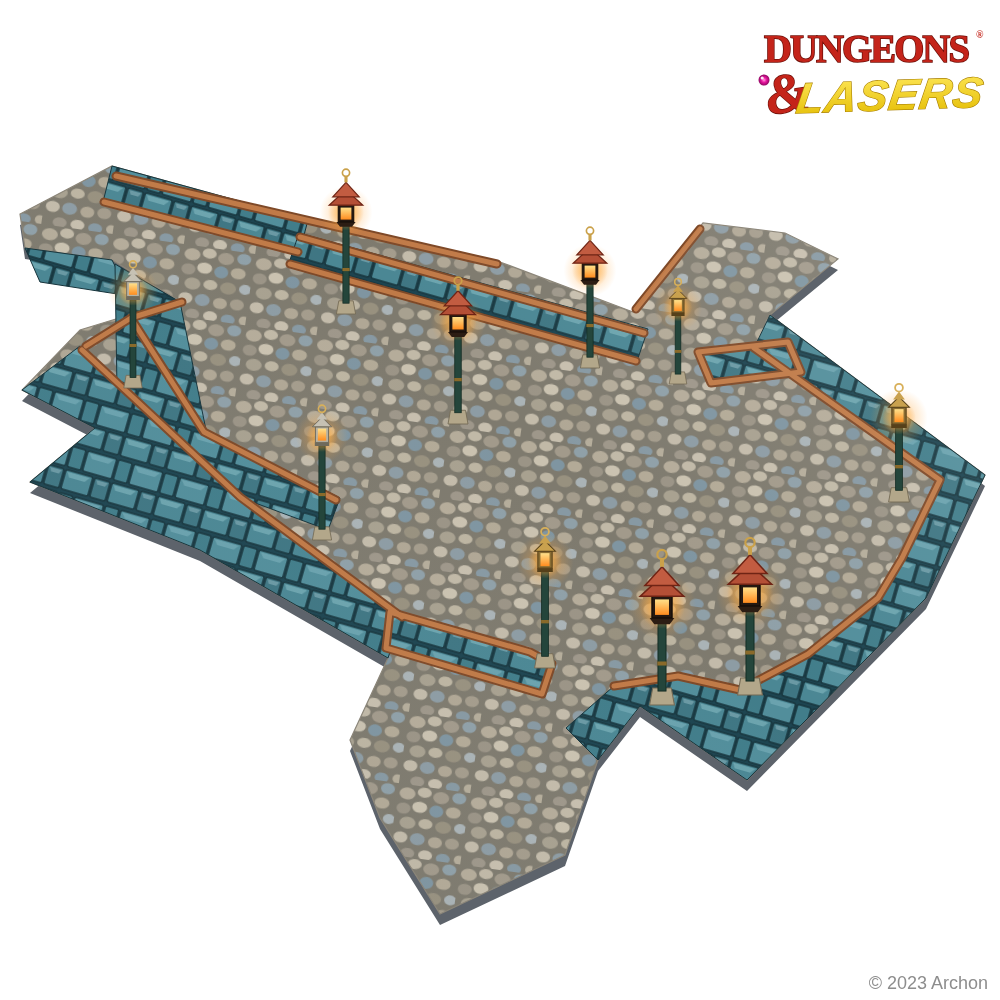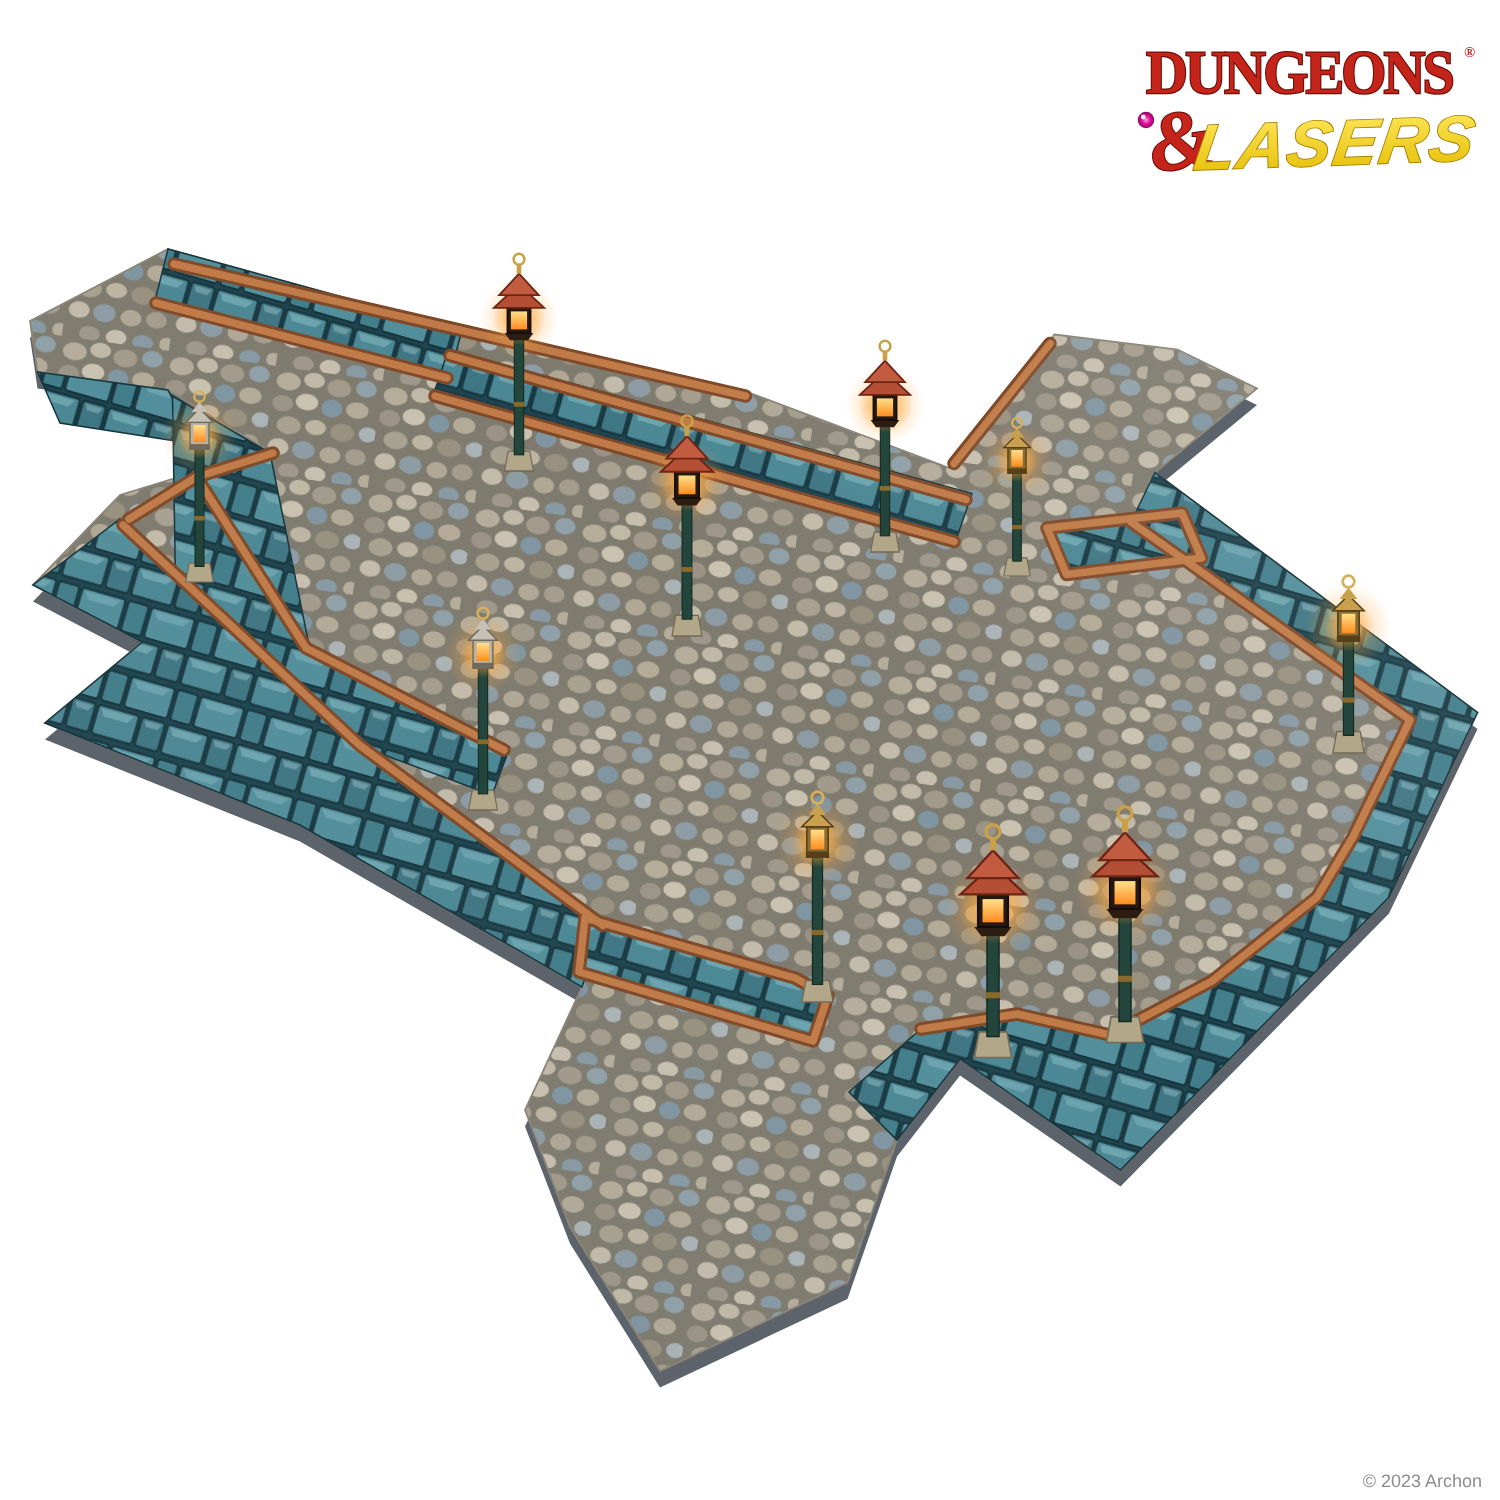--- a/index.html
+++ b/index.html
@@ -7,21 +7,21 @@
          font-family:"Liberation Sans",sans-serif;}
   .terrain-svg{position:absolute;left:0;top:0;}
   .logo-wrap{position:absolute;left:748px;top:20px;width:246px;height:104px;}
   .lg-main{font-family:"Liberation Serif",serif;font-weight:bold;font-size:41px;letter-spacing:-2px;
            fill:var(--brand_red,#c4241a);stroke:var(--brand_red_outline,#6e0f08);stroke-width:1.6px;paint-order:stroke;}
   .lg-reg{font-family:"Liberation Serif",serif;font-weight:bold;font-size:10px;fill:var(--brand_red,#c4241a);}
   .lg-amp{font-family:"Liberation Serif",serif;font-weight:bold;font-style:italic;font-size:56px;
           fill:var(--brand_red,#c4241a);stroke:var(--brand_red_outline,#6e0f08);stroke-width:1.4px;paint-order:stroke;}
   .lg-lasers{font-family:"Liberation Sans",sans-serif;font-weight:bold;font-style:italic;font-size:43px;letter-spacing:1px;
           fill:url(#yellowG);stroke:var(--brand_yellow_dark,#a87f00);stroke-width:1.2px;paint-order:stroke;}
-  .copyright{position:absolute;right:12px;bottom:6px;font-size:12px;color:var(--copyright,#8d8d8d);}
+  .copyright{position:absolute;right:12px;bottom:6px;font-size:18px;color:var(--copyright,#8d8d8d);}
   .sil{stroke:#8b8578;stroke-width:1.2;}
   .teal{fill:url(#tealPat);stroke:var(--teal_dark,#16343c);stroke-width:1;}
   .curb-under{fill:none;stroke:var(--copper_dark,#7e4928);stroke-width:9;stroke-linejoin:round;stroke-linecap:round;}
   .curb-over{fill:none;stroke:var(--copper,#c07a47);stroke-width:5;stroke-linejoin:round;stroke-linecap:round;}
 </style>
 </head>
 <body>
 
 <div class="stage">
 

